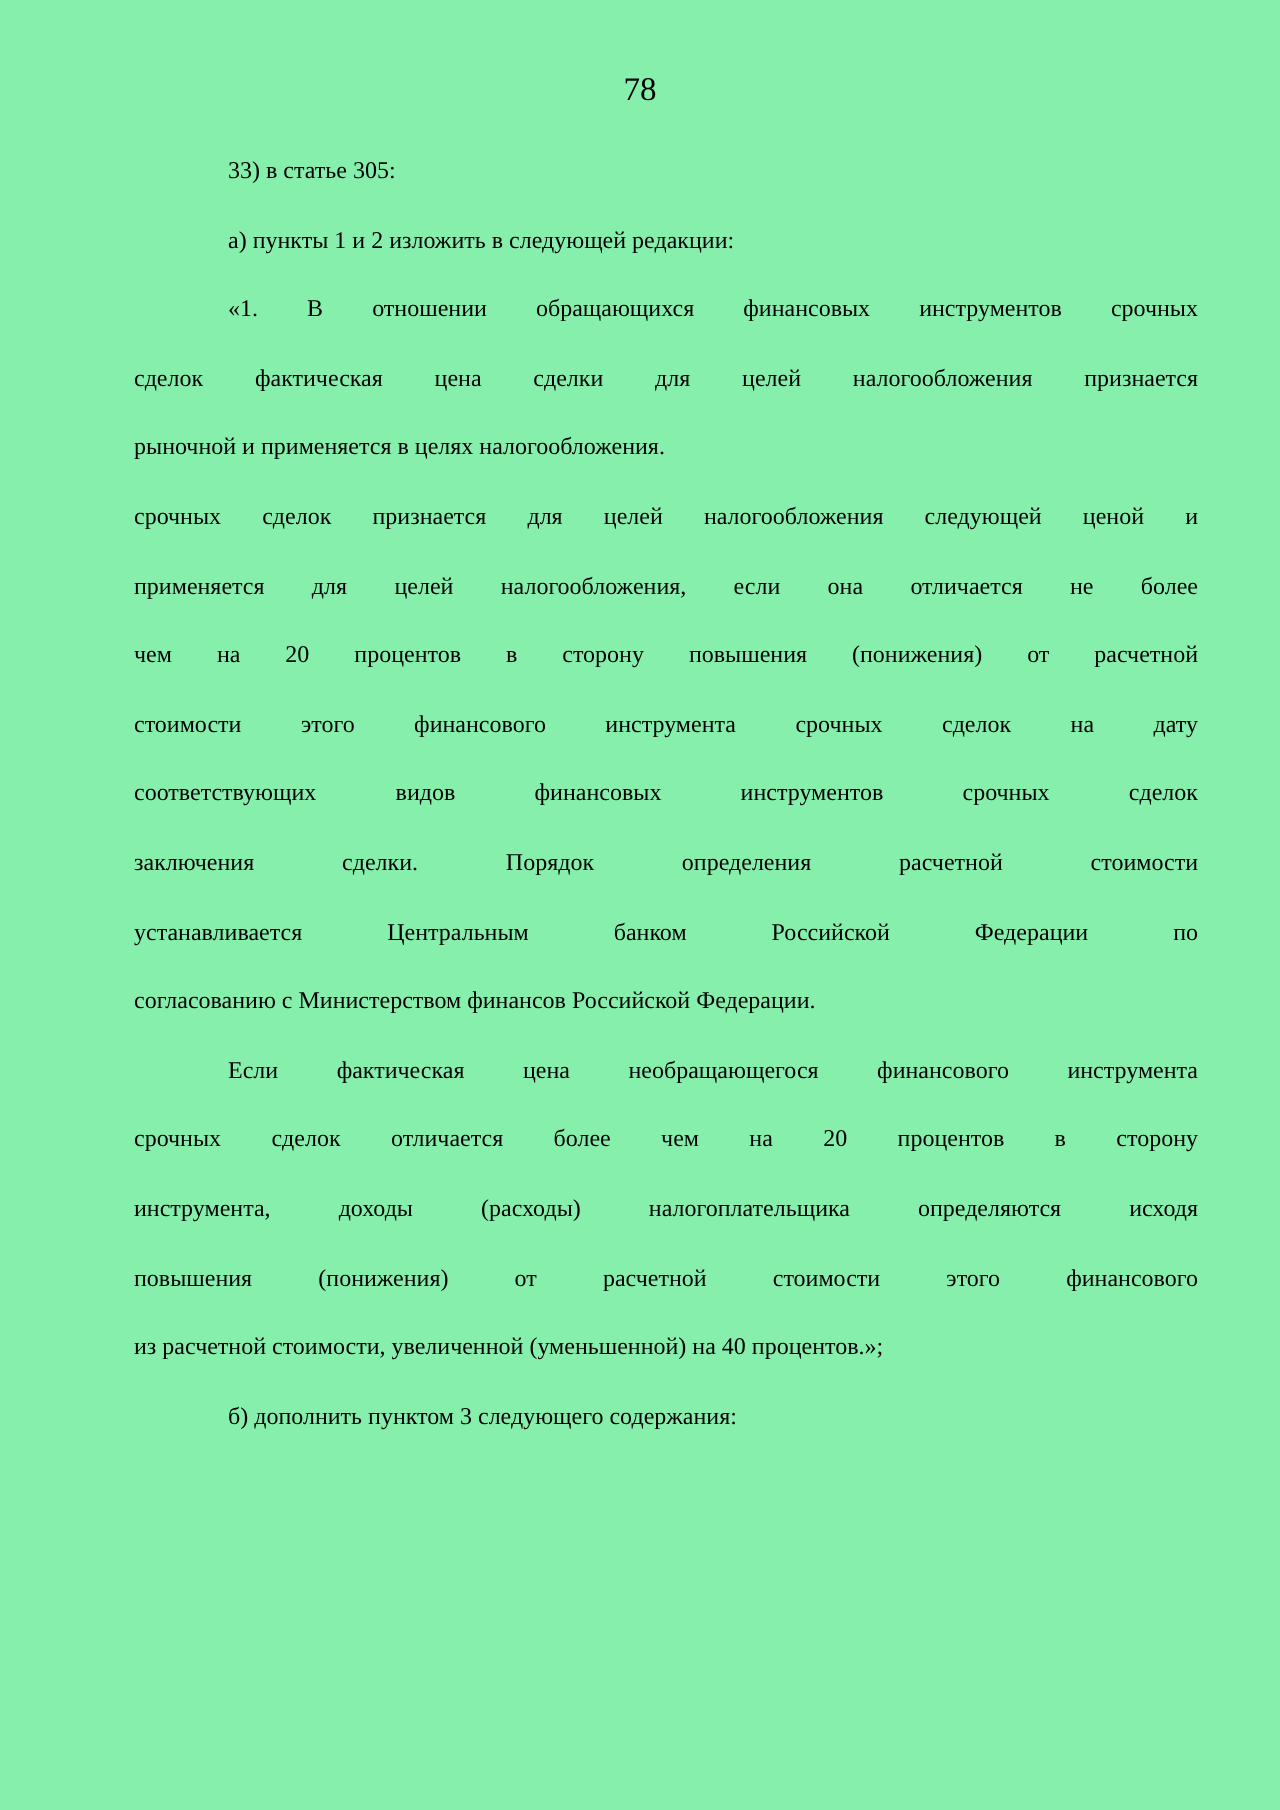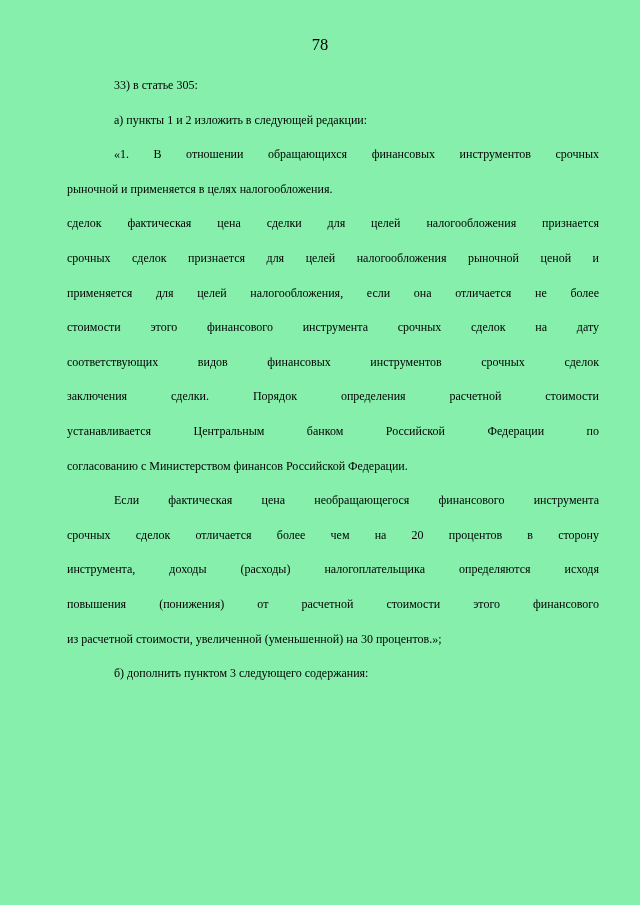--- a/index.html
+++ b/index.html
@@ -49,29 +49,30 @@
 </style>
 </head>
 <body>
 
 <div class="page">
   <div class="page-number">78</div>
   <div class="content" id="content">
       <div class="line first last">33) в статье 305:</div>
       <div class="line first last">а) пункты 1 и 2 изложить в следующей редакции:</div>
       <div class="line first">«1. В отношении обращающихся финансовых инструментов срочных</div>
+      <div class="line">сделок фактическая цена сделки для целей налогообложения признается</div>
       <div class="line last">рыночной и применяется в целях налогообложения.</div>
-      <div class="line">сделок фактическая цена сделки для целей налогообложения признается</div>
-      <div class="line">срочных сделок признается для целей налогообложения рыночной ценой и</div>
+      <div class="line">срочных сделок признается для целей налогообложения следующей ценой и</div>
       <div class="line">применяется для целей налогообложения, если она отличается не более</div>
+      <div class="line">чем на 20 процентов в сторону повышения (понижения) от расчетной</div>
       <div class="line">стоимости этого финансового инструмента срочных сделок на дату</div>
       <div class="line">соответствующих видов финансовых инструментов срочных сделок</div>
       <div class="line">заключения сделки. Порядок определения расчетной стоимости</div>
       <div class="line">устанавливается Центральным банком Российской Федерации по</div>
       <div class="line last">согласованию с Министерством финансов Российской Федерации.</div>
       <div class="line first">Если фактическая цена необращающегося финансового инструмента</div>
       <div class="line">срочных сделок отличается более чем на 20 процентов в сторону</div>
       <div class="line">инструмента, доходы (расходы) налогоплательщика определяются исходя</div>
       <div class="line">повышения (понижения) от расчетной стоимости этого финансового</div>
-      <div class="line last">из расчетной стоимости, увеличенной (уменьшенной) на 30 процентов.»;</div>
+      <div class="line last">из расчетной стоимости, увеличенной (уменьшенной) на 40 процентов.»;</div>
       <div class="line first last">б) дополнить пунктом 3 следующего содержания:</div>
     </div>
 </div>
 
 </body></html>

